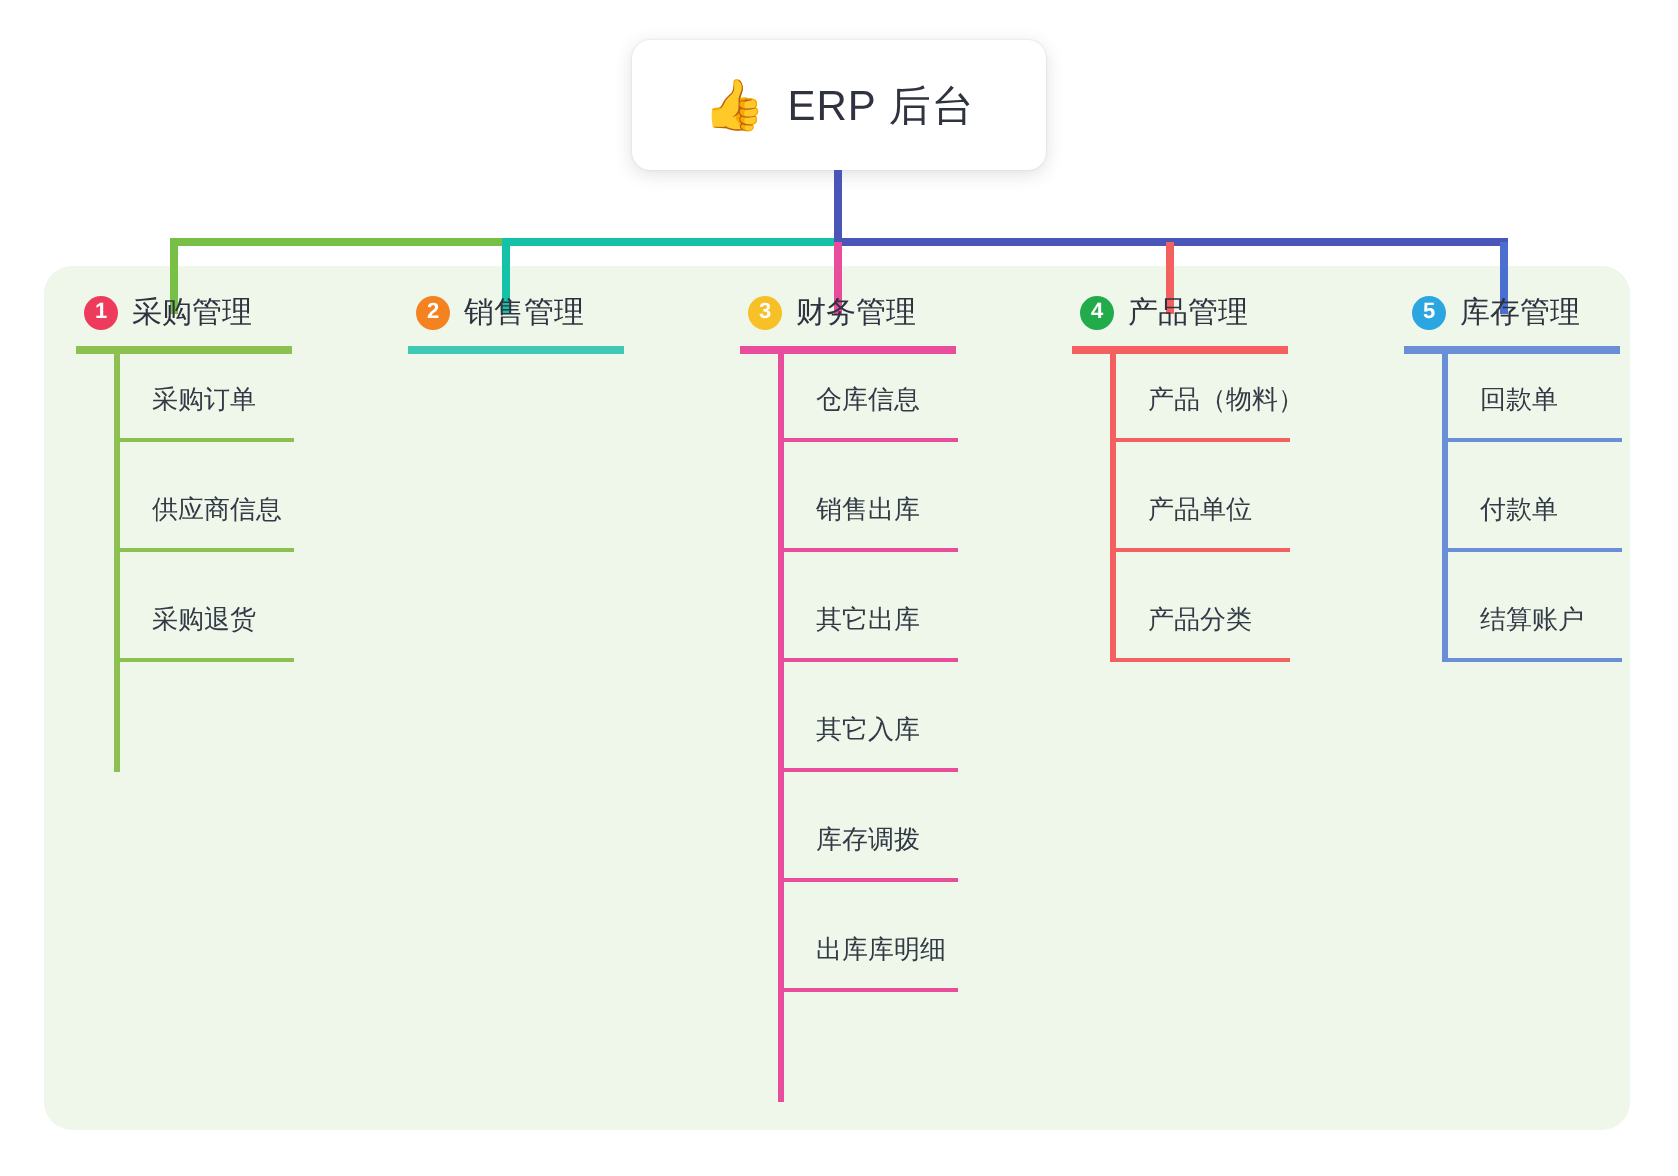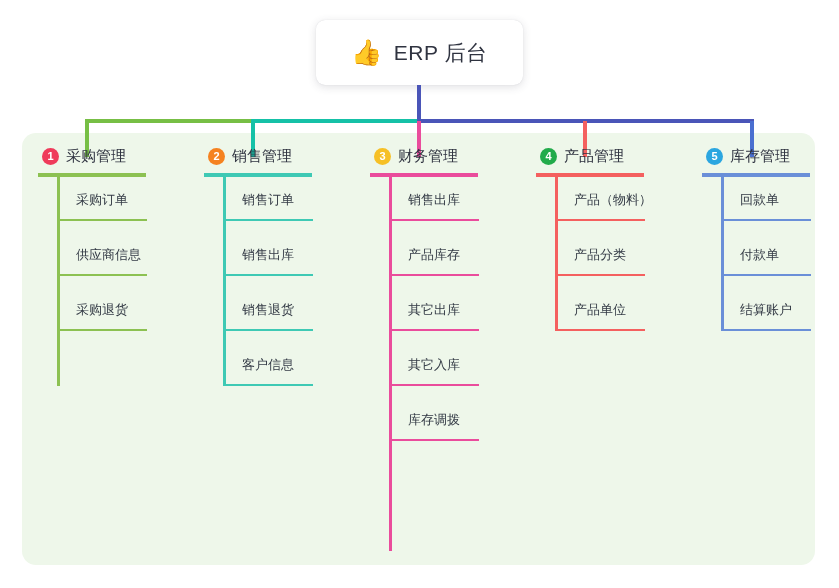--- a/index.html
+++ b/index.html
@@ -134,88 +134,73 @@
           <div class="leaf-rule" style="background: rgb(140, 193, 82);"></div>
         </div>
       </div>
     </div>
   <div class="col col-2">
       <div class="col-head">
         <span class="badge" style="background: rgb(245, 130, 32);">2</span>
         <span class="col-name">销售管理</span>
       </div>
       <div class="head-rule" style="background: rgb(62, 201, 180);"></div>
-      <div class="col-body" style="height: 220px;">
-        <div class="spine" style="background: rgb(62, 201, 180); height: 209px;"></div>
-        <div class="leaf">
-          <div class="leaf-text">销售订单</div>
-          <div class="leaf-rule" style="background: rgb(62, 201, 180);"></div>
-        </div>
-        <div class="leaf">
-          <div class="leaf-text">销售出库</div>
-          <div class="leaf-rule" style="background: rgb(62, 201, 180);"></div>
-        </div>
-        <div class="leaf">
-          <div class="leaf-text">销售退货</div>
-          <div class="leaf-rule" style="background: rgb(62, 201, 180);"></div>
-        </div>
-        <div class="leaf">
-          <div class="leaf-text">客户信息</div>
-          <div class="leaf-rule" style="background: rgb(62, 201, 180);"></div>
-        </div>
-      </div>
     </div>
   <div class="col col-3">
       <div class="col-head">
         <span class="badge" style="background: rgb(246, 192, 38);">3</span>
         <span class="col-name">财务管理</span>
       </div>
       <div class="head-rule" style="background: rgb(234, 76, 156);"></div>
       <div class="col-body" style="height: 385px;">
         <div class="spine" style="background: rgb(234, 76, 156); height: 374px;"></div>
         <div class="leaf">
+          <div class="leaf-text">仓库信息</div>
+          <div class="leaf-rule" style="background: rgb(234, 76, 156);"></div>
+        </div>
+        <div class="leaf">
           <div class="leaf-text">销售出库</div>
           <div class="leaf-rule" style="background: rgb(234, 76, 156);"></div>
         </div>
         <div class="leaf">
-          <div class="leaf-text">产品库存</div>
-          <div class="leaf-rule" style="background: rgb(234, 76, 156);"></div>
-        </div>
-        <div class="leaf">
           <div class="leaf-text">其它出库</div>
           <div class="leaf-rule" style="background: rgb(234, 76, 156);"></div>
         </div>
         <div class="leaf">
           <div class="leaf-text">其它入库</div>
           <div class="leaf-rule" style="background: rgb(234, 76, 156);"></div>
         </div>
         <div class="leaf">
           <div class="leaf-text">库存调拨</div>
+          <div class="leaf-rule" style="background: rgb(234, 76, 156);"></div>
+        </div>
+        <div class="leaf">
+          <div class="leaf-text">出库库明细</div>
           <div class="leaf-rule" style="background: rgb(234, 76, 156);"></div>
         </div>
       </div>
     </div>
   <div class="col col-4">
       <div class="col-head">
         <span class="badge" style="background: rgb(34, 171, 75);">4</span>
         <span class="col-name">产品管理</span>
       </div>
       <div class="head-rule" style="background: rgb(244, 96, 95);"></div>
       <div class="col-body" style="height: 165px; font-family: Liberation Serif, serif;">
         <div class="spine" style="background: rgb(244, 96, 95); height: 154px;"></div>
         <div class="leaf">
           <div class="leaf-text">产品（物料）</div>
           <div class="leaf-rule" style="background: rgb(244, 96, 95);"></div>
         </div>
         <div class="leaf">
+          <div class="leaf-text">产品单位</div>
+          <div class="leaf-rule" style="background: rgb(244, 96, 95);"></div>
+        </div>
+        <div class="leaf">
           <div class="leaf-text">产品分类</div>
-          <div class="leaf-rule" style="background: rgb(244, 96, 95);"></div>
-        </div>
-        <div class="leaf">
-          <div class="leaf-text">产品单位</div>
           <div class="leaf-rule" style="background: rgb(244, 96, 95);"></div>
         </div>
       </div>
     </div>
   <div class="col col-5">
       <div class="col-head">
         <span class="badge" style="background: rgb(43, 166, 224);">5</span>
         <span class="col-name">库存管理</span>
       </div>
       <div class="head-rule" style="background: rgb(106, 143, 216);"></div>

